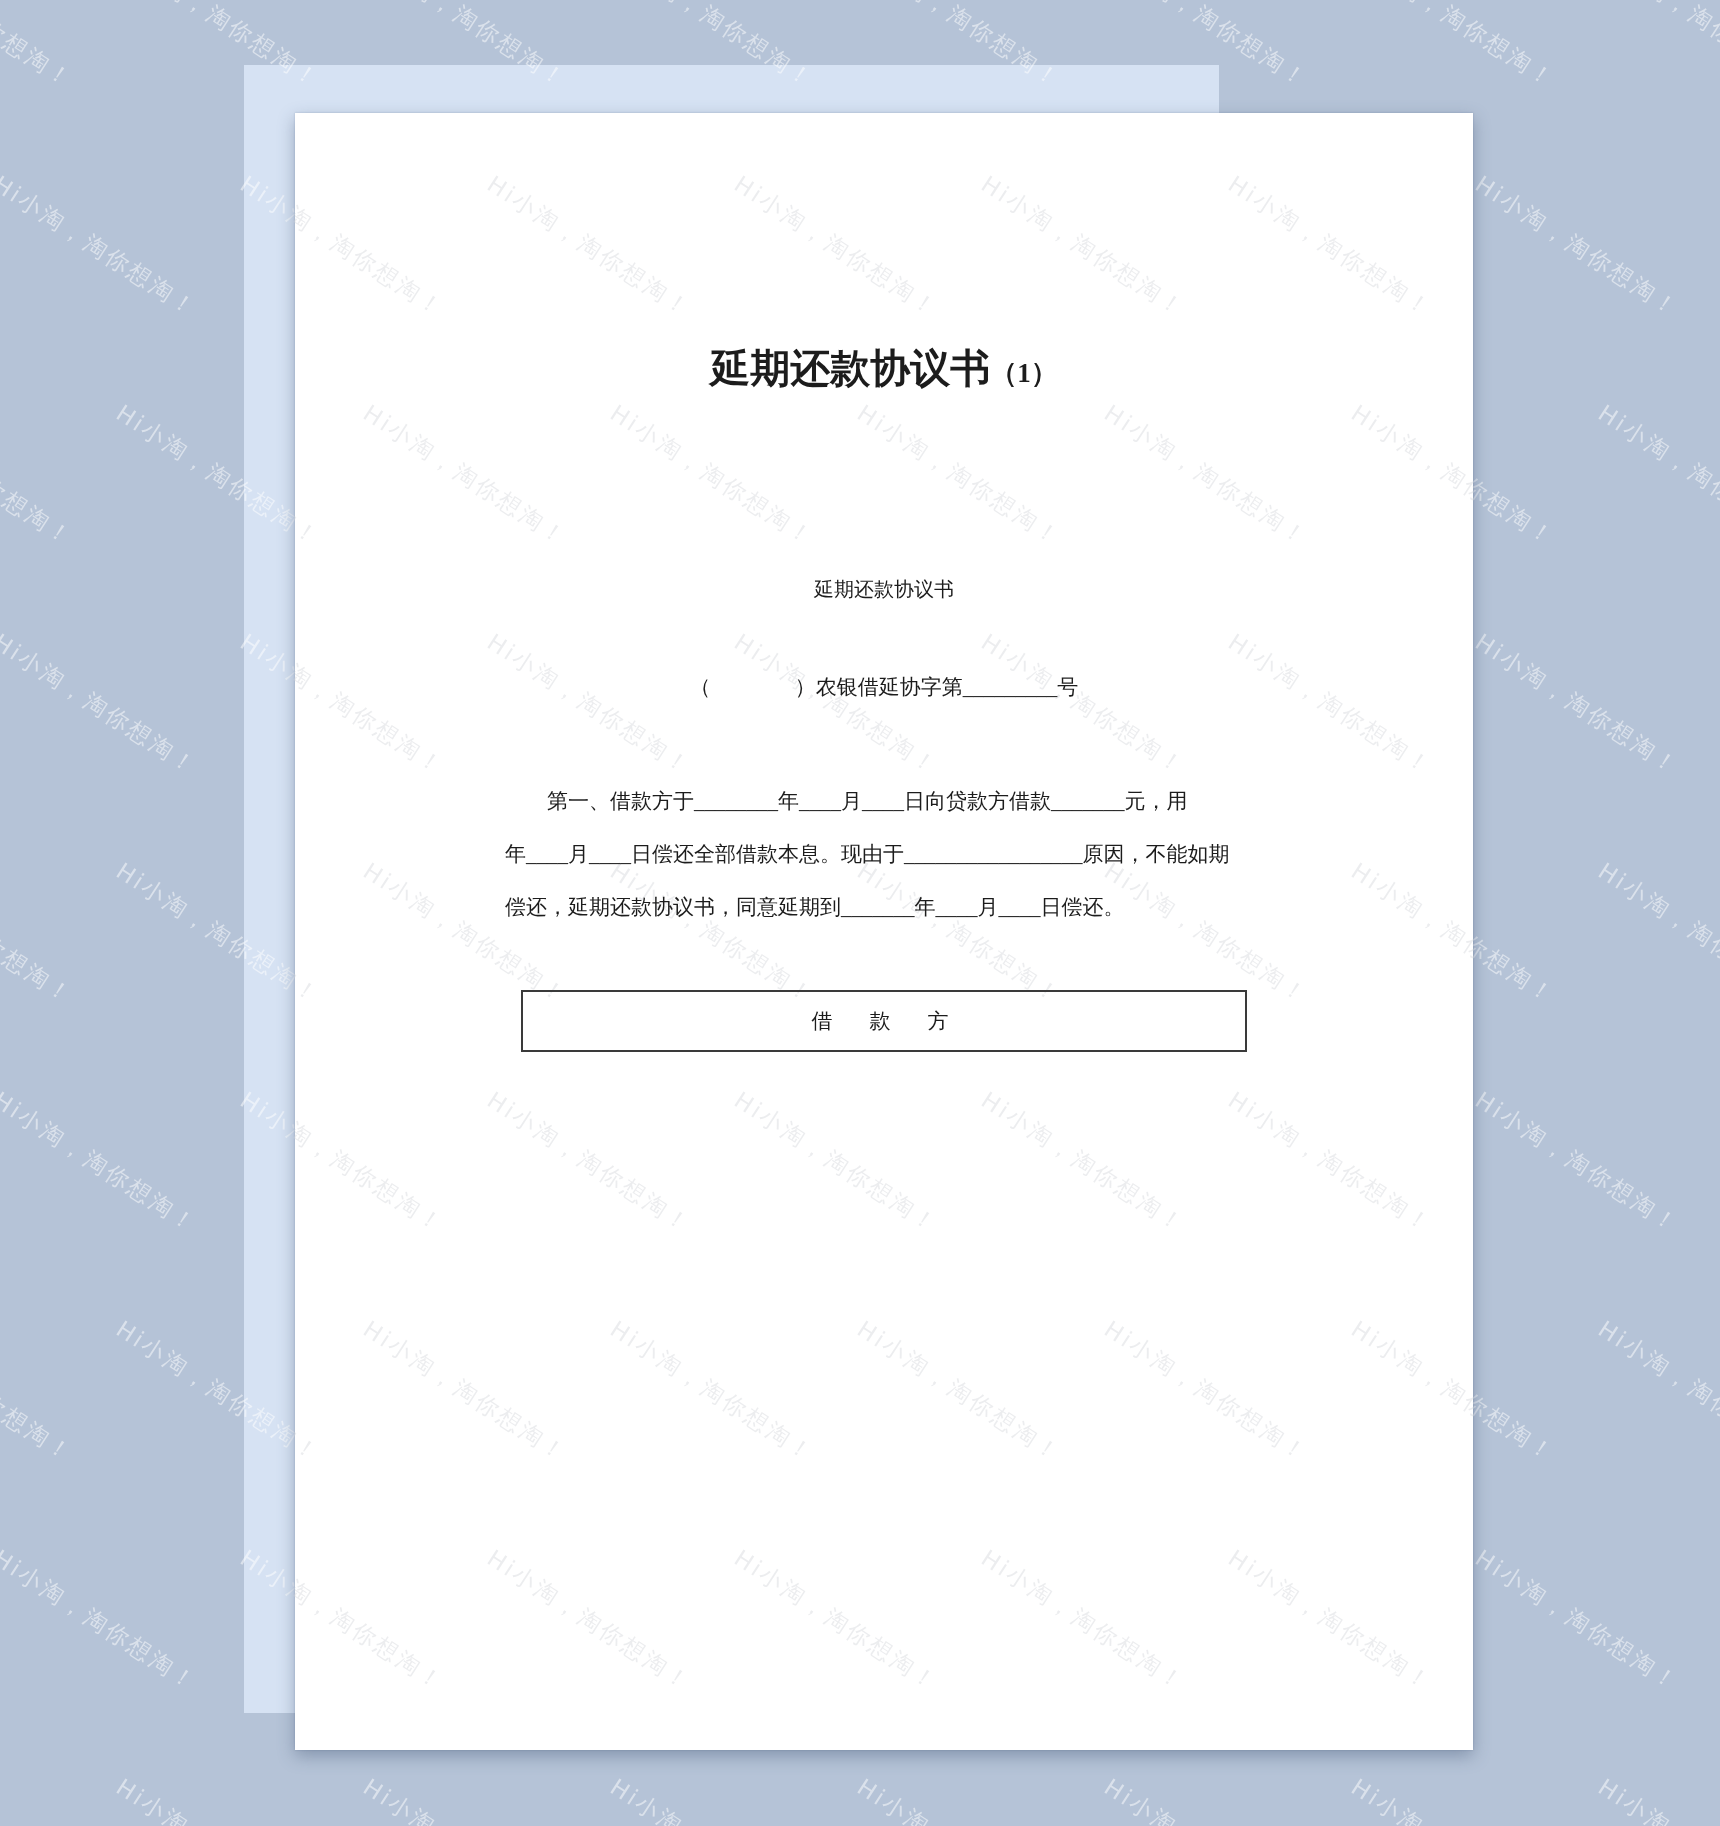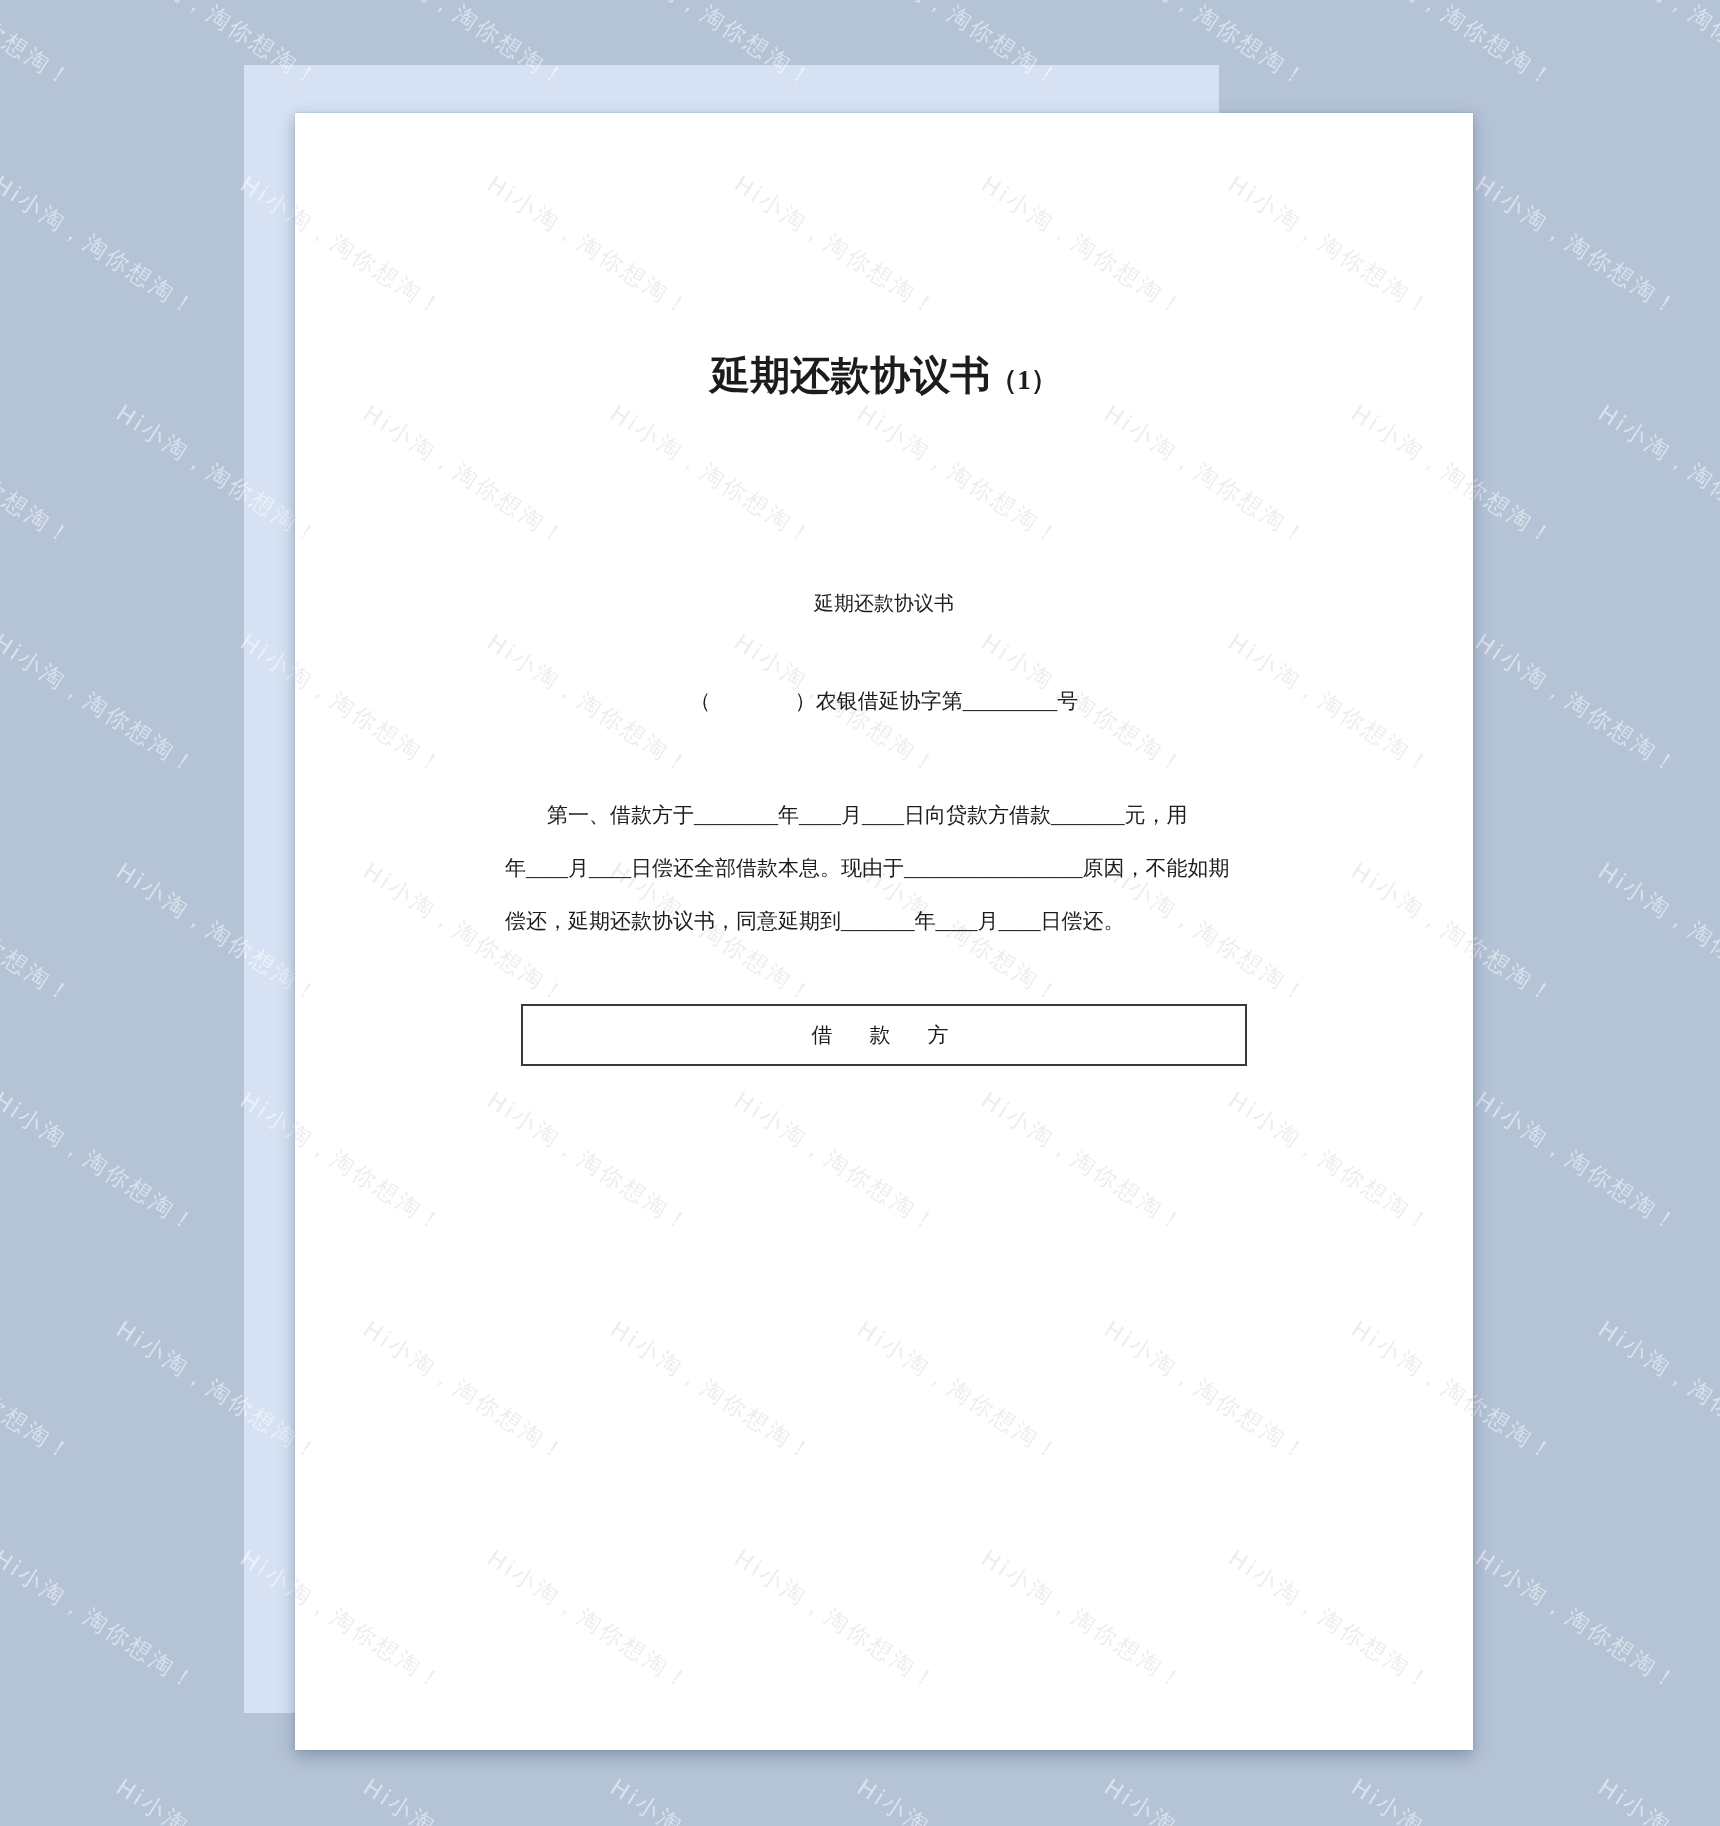--- a/index.html
+++ b/index.html
@@ -49,21 +49,21 @@
     position: relative;
     z-index: 3;
     padding: 0 210px;
   }
   
   .doc-title {
     margin-top: 228px;
     text-align: center;
     font-size: 40px;
     font-weight: bold;
-    line-height: 69px;
+    line-height: 56px;
     white-space: nowrap;
   }
   .doc-title .title-suffix {
     font-size: 27px;
     font-weight: bold;
   }
   .doc-subtitle {
     margin-top: 175px;
     text-align: center;
     font-size: 20px;

